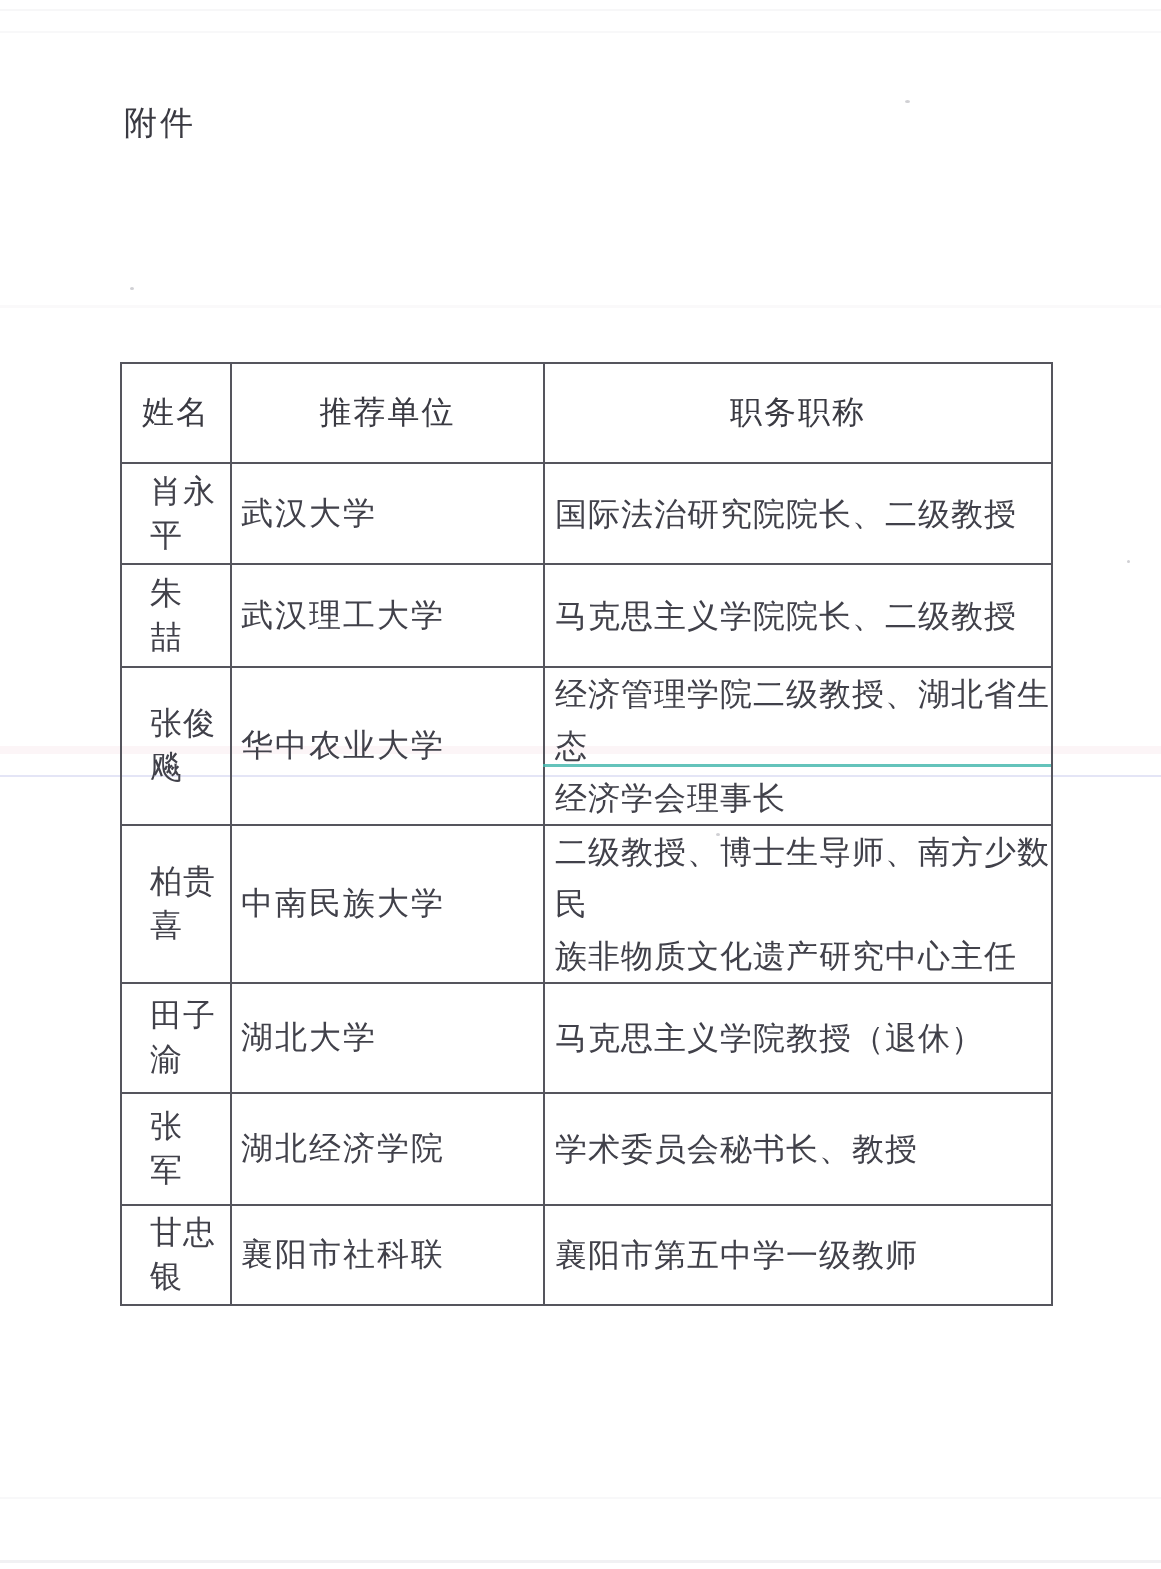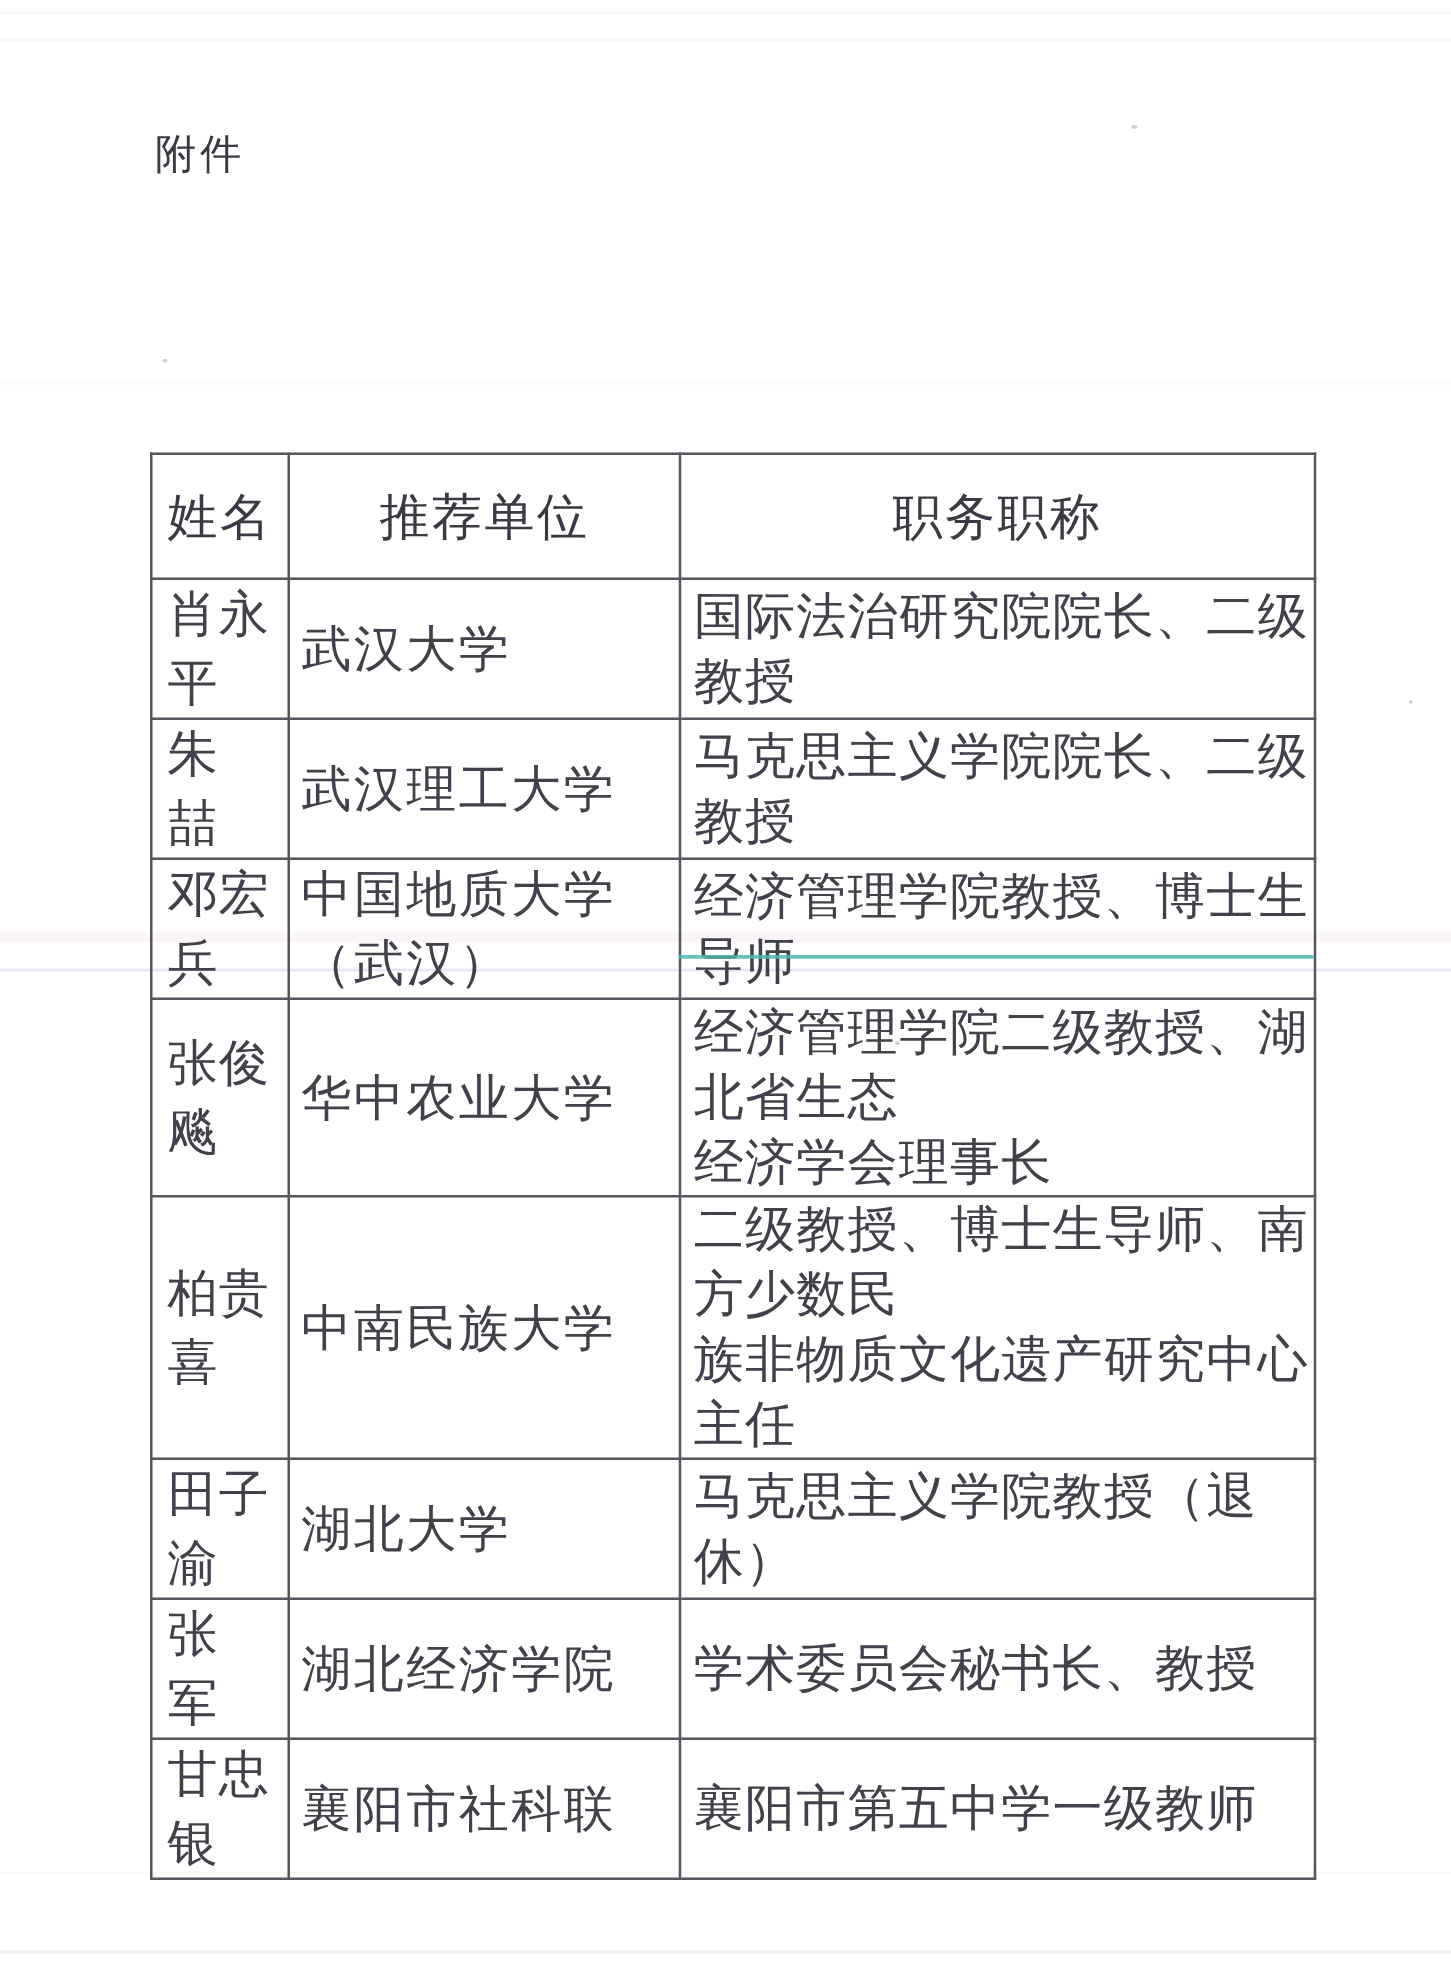--- a/index.html
+++ b/index.html
@@ -30,21 +30,21 @@
     width:931px;
     border-collapse:collapse;table-layout:fixed;
   }
   .award-table col.c1{width:110px;}
   .award-table col.c2{width:313px;}
   .award-table col.c3{width:508px;}
   .award-table th,.award-table td{
     border:2px solid var(--table-border,#55555d);
     padding:0;
     vertical-align:middle;
-    font-size:40px;
+    font-size:32px;
     overflow:hidden;
   }
   .award-table thead tr{height:100px;}
   .award-table th{
     font-family:"Liberation Sans","DejaVu Sans",sans-serif;
     font-weight:normal;
     text-align:center;
     letter-spacing:2px;
     color:var(--header-text,#3a3a42);
   }
@@ -52,21 +52,21 @@
   .award-table tbody tr:nth-child(2){height:103px;}
   .award-table tbody tr:nth-child(3){height:104px;}
   .award-table tbody tr:nth-child(4){height:110px;}
   .award-table tbody tr:nth-child(5){height:110px;}
   .award-table tbody tr:nth-child(6){height:112px;}
   .award-table tbody tr:nth-child(7){height:100px;}
   .award-table tbody tr:nth-child(8){height:98px;}
   .award-table tbody tr:nth-child(9){height:117px;}
   .award-table tbody tr:nth-child(10){height:96px;}
   .award-table td{color:var(--body-text,#41414a);}
-  td.name-cell{padding-left:12px;letter-spacing:1px;}
+  td.name-cell{padding-left:28px;letter-spacing:1px;}
   td.unit-cell{padding-left:9px;letter-spacing:2px;}
   td.position-cell{padding-left:10px;letter-spacing:1px;line-height:52px;}
   
   .artifact{position:absolute;pointer-events:none;}
   .streak-a{left:0;top:9px;width:100%;height:2px;background:rgba(190,190,200,0.12);}
   .streak-b{left:0;top:31px;width:100%;height:2px;background:rgba(190,190,200,0.10);}
   .streak-c{left:0;top:305px;width:100%;height:3px;background:rgba(205,195,210,0.10);}
   .pink-band{left:0;top:746px;width:100%;height:8px;background:rgba(236,190,208,0.16);}
   .teal-line{left:543px;top:764px;width:508px;height:3px;background:var(--teal-artifact,#49b9af);opacity:0.85;}
   .lavender-line{left:0;top:775px;width:100%;height:2px;background:rgba(158,160,224,0.28);}
@@ -116,25 +116,20 @@
           <td class="name-cell">肖永平</td>
           <td class="unit-cell">武汉大学</td>
           <td class="position-cell">国际法治研究院院长、二级教授</td>
         </tr>
         <tr>
           <td class="name-cell">朱　喆</td>
           <td class="unit-cell">武汉理工大学</td>
           <td class="position-cell">马克思主义学院院长、二级教授</td>
         </tr>
         <tr>
-          <td class="name-cell">邓宏兵</td>
-          <td class="unit-cell">中国地质大学（武汉）</td>
-          <td class="position-cell">经济管理学院教授、博士生导师</td>
-        </tr>
-        <tr>
           <td class="name-cell">张俊飚</td>
           <td class="unit-cell">华中农业大学</td>
           <td class="position-cell">经济管理学院二级教授、湖北省生态<br>经济学会理事长</td>
         </tr>
         <tr>
           <td class="name-cell">柏贵喜</td>
           <td class="unit-cell">中南民族大学</td>
           <td class="position-cell">二级教授、博士生导师、南方少数民<br>族非物质文化遗产研究中心主任</td>
         </tr>
         <tr>

